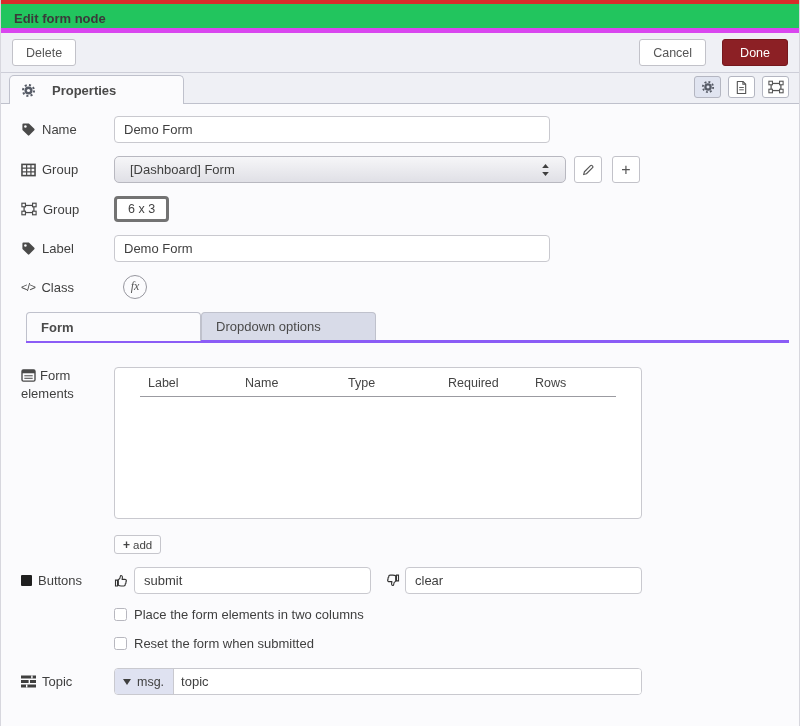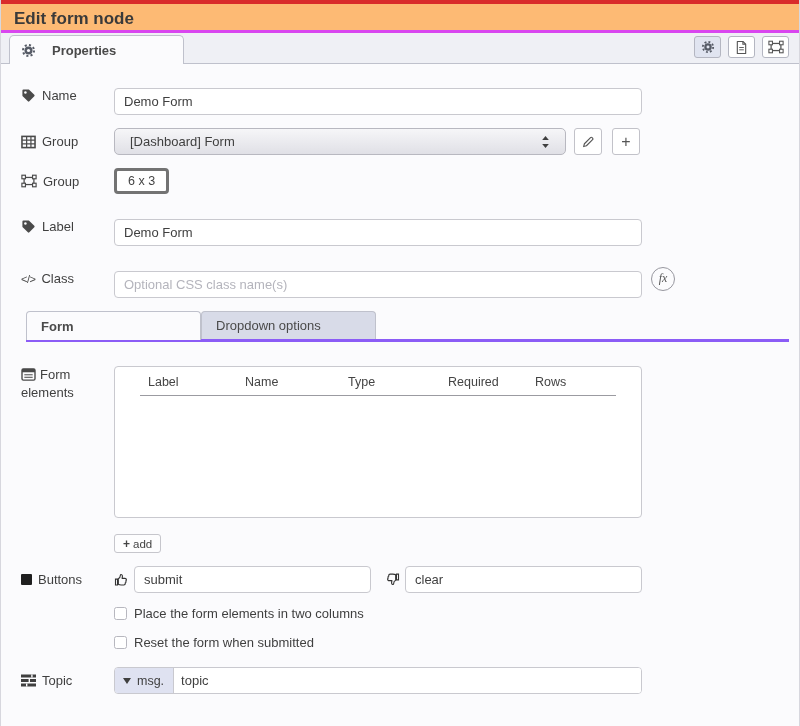--- a/index.html
+++ b/index.html
@@ -8,22 +8,22 @@
     width:800px; height:726px; overflow:hidden;
     font-family:"Liberation Sans", sans-serif;
     font-size:13px; color:#3f3f3f;
     background:#fbfbfd;
   }
   .dialog { width:800px; height:726px; border-left:1px solid #d7d7de; border-right:1px solid #d7d7de; background:#fbfbfd; }
   .top-bar { height:4px; background:var(--top-bar,#d92b2b); }
 
   .dlg-header {
     height:29px; line-height:29px; padding:0 13px;
-    background:#fdba74; border-bottom:3px solid #d946ef;
-    font-weight:bold; font-size:17px; color:#3a3a3a;
+    background:#22c55e; border-bottom:5px solid #d946ef;
+    font-weight:bold; font-size:13px; color:#3a3a3a;
   }
 
   .toolbar {
     height:40px; background:var(--toolbar-bg,#eff0f5);
     border-bottom:1px solid #cdced8;
     display:flex; align-items:center; justify-content:space-between;
     padding:0 11px;
   }
   .btn {
     height:27px; padding:0 13px; background:#fff;
@@ -59,21 +59,21 @@
   .field-row { display:flex; align-items:center; margin-bottom:13px; padding-left:20px; }
   .field-label { width:93px; flex:none; display:flex; align-items:center; gap:6px; color:#3f3f3f; }
   .field-label.block { display:block; line-height:18px; }
   .field-label.block .ic { vertical-align:-2px; margin-right:4px; }
 
   .text-input {
     height:27px; border:1px solid #c9c9cf; border-radius:4px;
     padding:0 9px; font-family:inherit; font-size:13px; color:#3f3f3f; background:#fff; outline:none;
   }
   .text-input::placeholder { color:#b4b4bc; }
-  .wide { width:528px;margin-top:12px; }
+  .wide { width:436px; }
 
   .select {
     width:452px; height:27px; border:1px solid #b8b8c0; border-radius:5px;
     background:linear-gradient(#f6f6f8,#e0e0e6);
     display:flex; align-items:center; justify-content:space-between;
     padding:0 15px; cursor:pointer;
   }
   .sq-btn {
     width:28px; height:27px; border:1px solid #c2c2c9; border-radius:3px; background:#fff;
     display:flex; align-items:center; justify-content:center; cursor:pointer;
@@ -151,20 +151,27 @@
 </head>
 <body>
 
 <div class="dialog">
   <div class="top-bar"></div>
 
   <div class="dlg-header">
     <span>Edit form node</span>
   </div>
 
+  <div class="toolbar">
+    <button class="btn">Delete</button>
+    <div style="display:flex;align-items:center;">
+      <button class="btn">Cancel</button>
+      <button class="btn btn-primary">Done</button>
+    </div>
+  </div>
 
   <div class="tabbar">
     <div class="tab-properties">
       <span>
         <svg width="15" height="15" viewBox="0 0 16 16">
             <circle cx="8" cy="8" r="4.3" fill="#565b66"></circle>
             <circle cx="8" cy="8" r="5.9" fill="none" stroke="#565b66" stroke-width="2.1" stroke-dasharray="2.2 2.4"></circle>
             <circle cx="8" cy="8" r="1.7" fill="#fbfbfd"></circle>
           </svg>
       </span>
@@ -280,21 +287,20 @@
         <span>Label</span>
       </div>
       <input class="text-input wide" type="text" value="Demo Form" style="">
     </div>
 
     <div class="field-row">
       <div class="field-label">
         <span class="code-ic">&lt;/&gt;</span>
         <span>Class</span>
       </div>
-      <input class="text-input wide" type="text" placeholder="Optional CSS class name(s)" style="">
       <button class="fx-btn">fx</button>
     </div>
 
     <div class="inner-tabs">
       <div class="itab active">
         <span>Form</span>
       </div>
       <div class="itab">
         <span>Dropdown options</span>
       </div>

